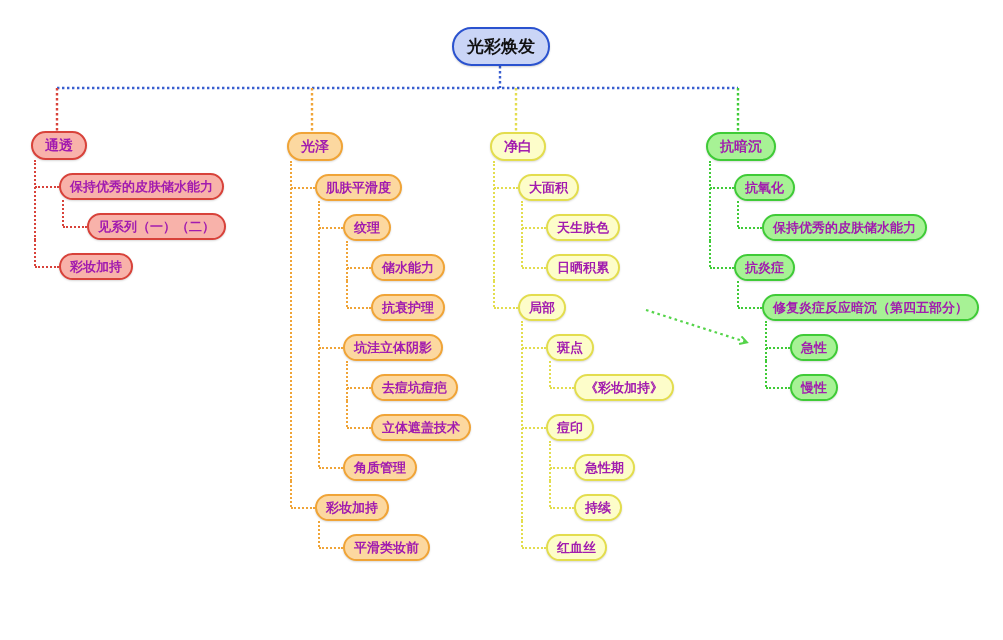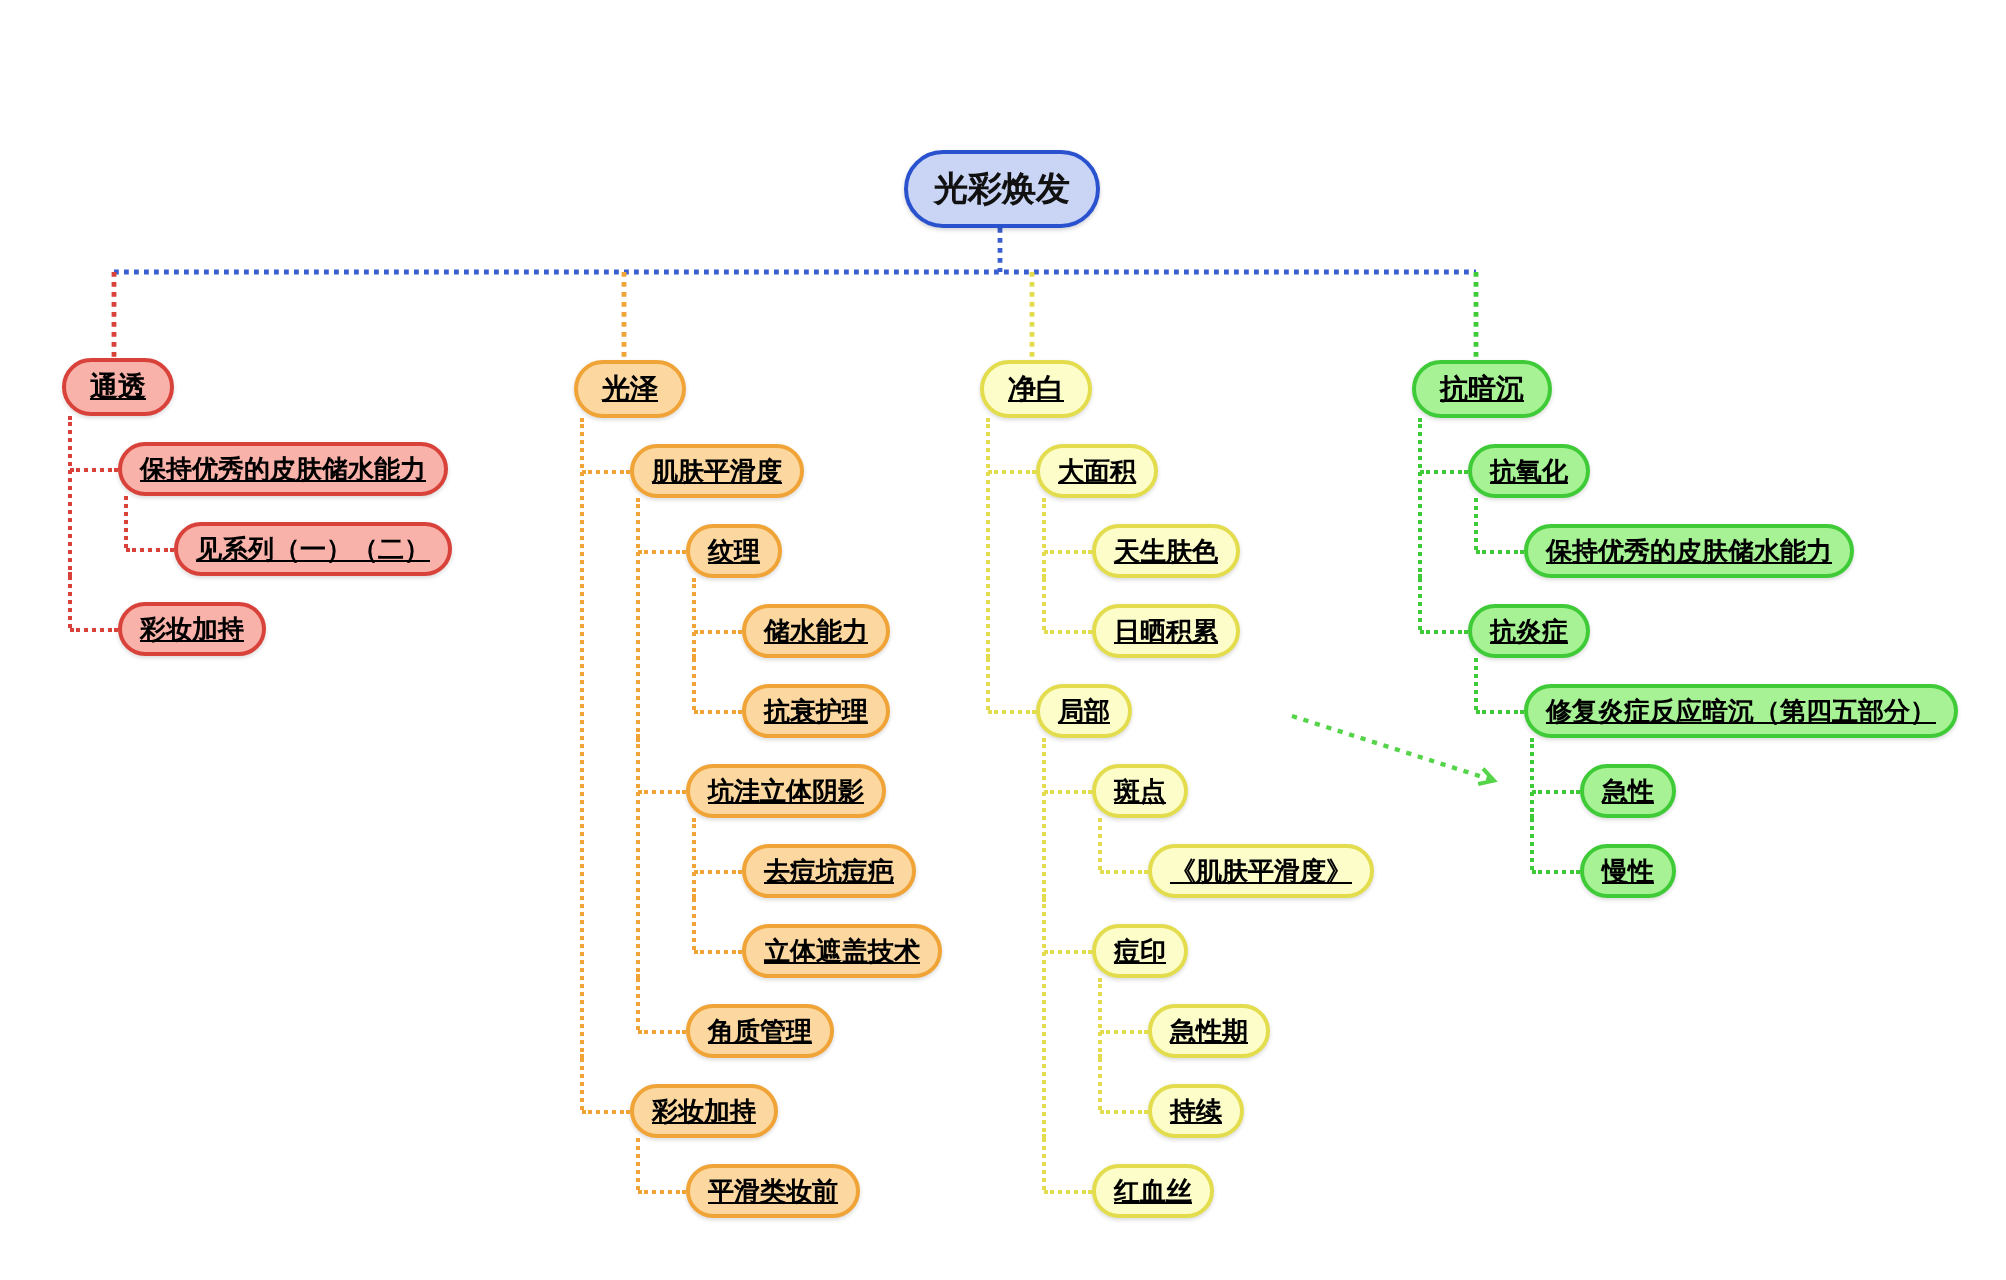--- a/index.html
+++ b/index.html
@@ -1,39 +1,38 @@
 <!DOCTYPE html>
 <html><head>
 <meta charset="utf-8">
 <style>
   html,body{margin:0;padding:0;}
   body{
     width:1003px;height:640px;overflow:hidden;background:#ffffff;
     font-family:"Liberation Sans","DejaVu Sans",sans-serif;
     position:relative;
   }
-  #canvas{position:absolute;inset:0;margin-top:48px;}
+  #canvas{position:absolute;inset:0;}
   svg.lines{position:absolute;left:0;top:0;pointer-events:none;}
 
   
   .root-node{
     position:absolute;left:452px;top:27px;
     border-style:solid;border-width:2.5px;border-radius:999px;
     padding:6px 13px;font-size:17px;font-weight:700;color:#111;
     white-space:nowrap;box-shadow:0 1px 2px rgba(0,0,0,.18);
   }
 
   
   .branch{position:absolute;}
   .pill{
     display:table;white-space:nowrap;
     background:var(--bg);border:2px solid var(--bd);border-radius:999px;
-    padding:3px 9px;font-size:13px;line-height:17px;font-weight:700;color:#000000;
+    padding:3px 9px;font-size:13px;line-height:17px;font-weight:700;color:#a21caf;
     box-shadow:0 1px 2px rgba(0,0,0,.15);
-    text-decoration:underline;
   }
   .branch > .node > .pill{font-size:14px;line-height:17px;padding:4px 12px;}
   .children{margin-left:3px;}
   .child{position:relative;padding-left:25px;padding-top:13px;}
   
   .child::before{
     content:"";position:absolute;left:0;top:0;bottom:0;
     border-left:2px dotted var(--bd);
   }
   .child:last-child::before{bottom:auto;height:26px;}
@@ -178,21 +177,21 @@
           <div class="child">
             <div class="node">
               <div class="pill">局部</div>
               <div class="children">
                 <div class="child">
                   <div class="node">
                     <div class="pill">斑点</div>
                     <div class="children">
                       <div class="child">
                         <div class="node">
-                          <div class="pill">《肌肤平滑度》</div>
+                          <div class="pill">《彩妆加持》</div>
                         </div>
                       </div>
                     </div>
                   </div>
                 </div>
                 <div class="child">
                   <div class="node">
                     <div class="pill">痘印</div>
                     <div class="children">
                       <div class="child">

